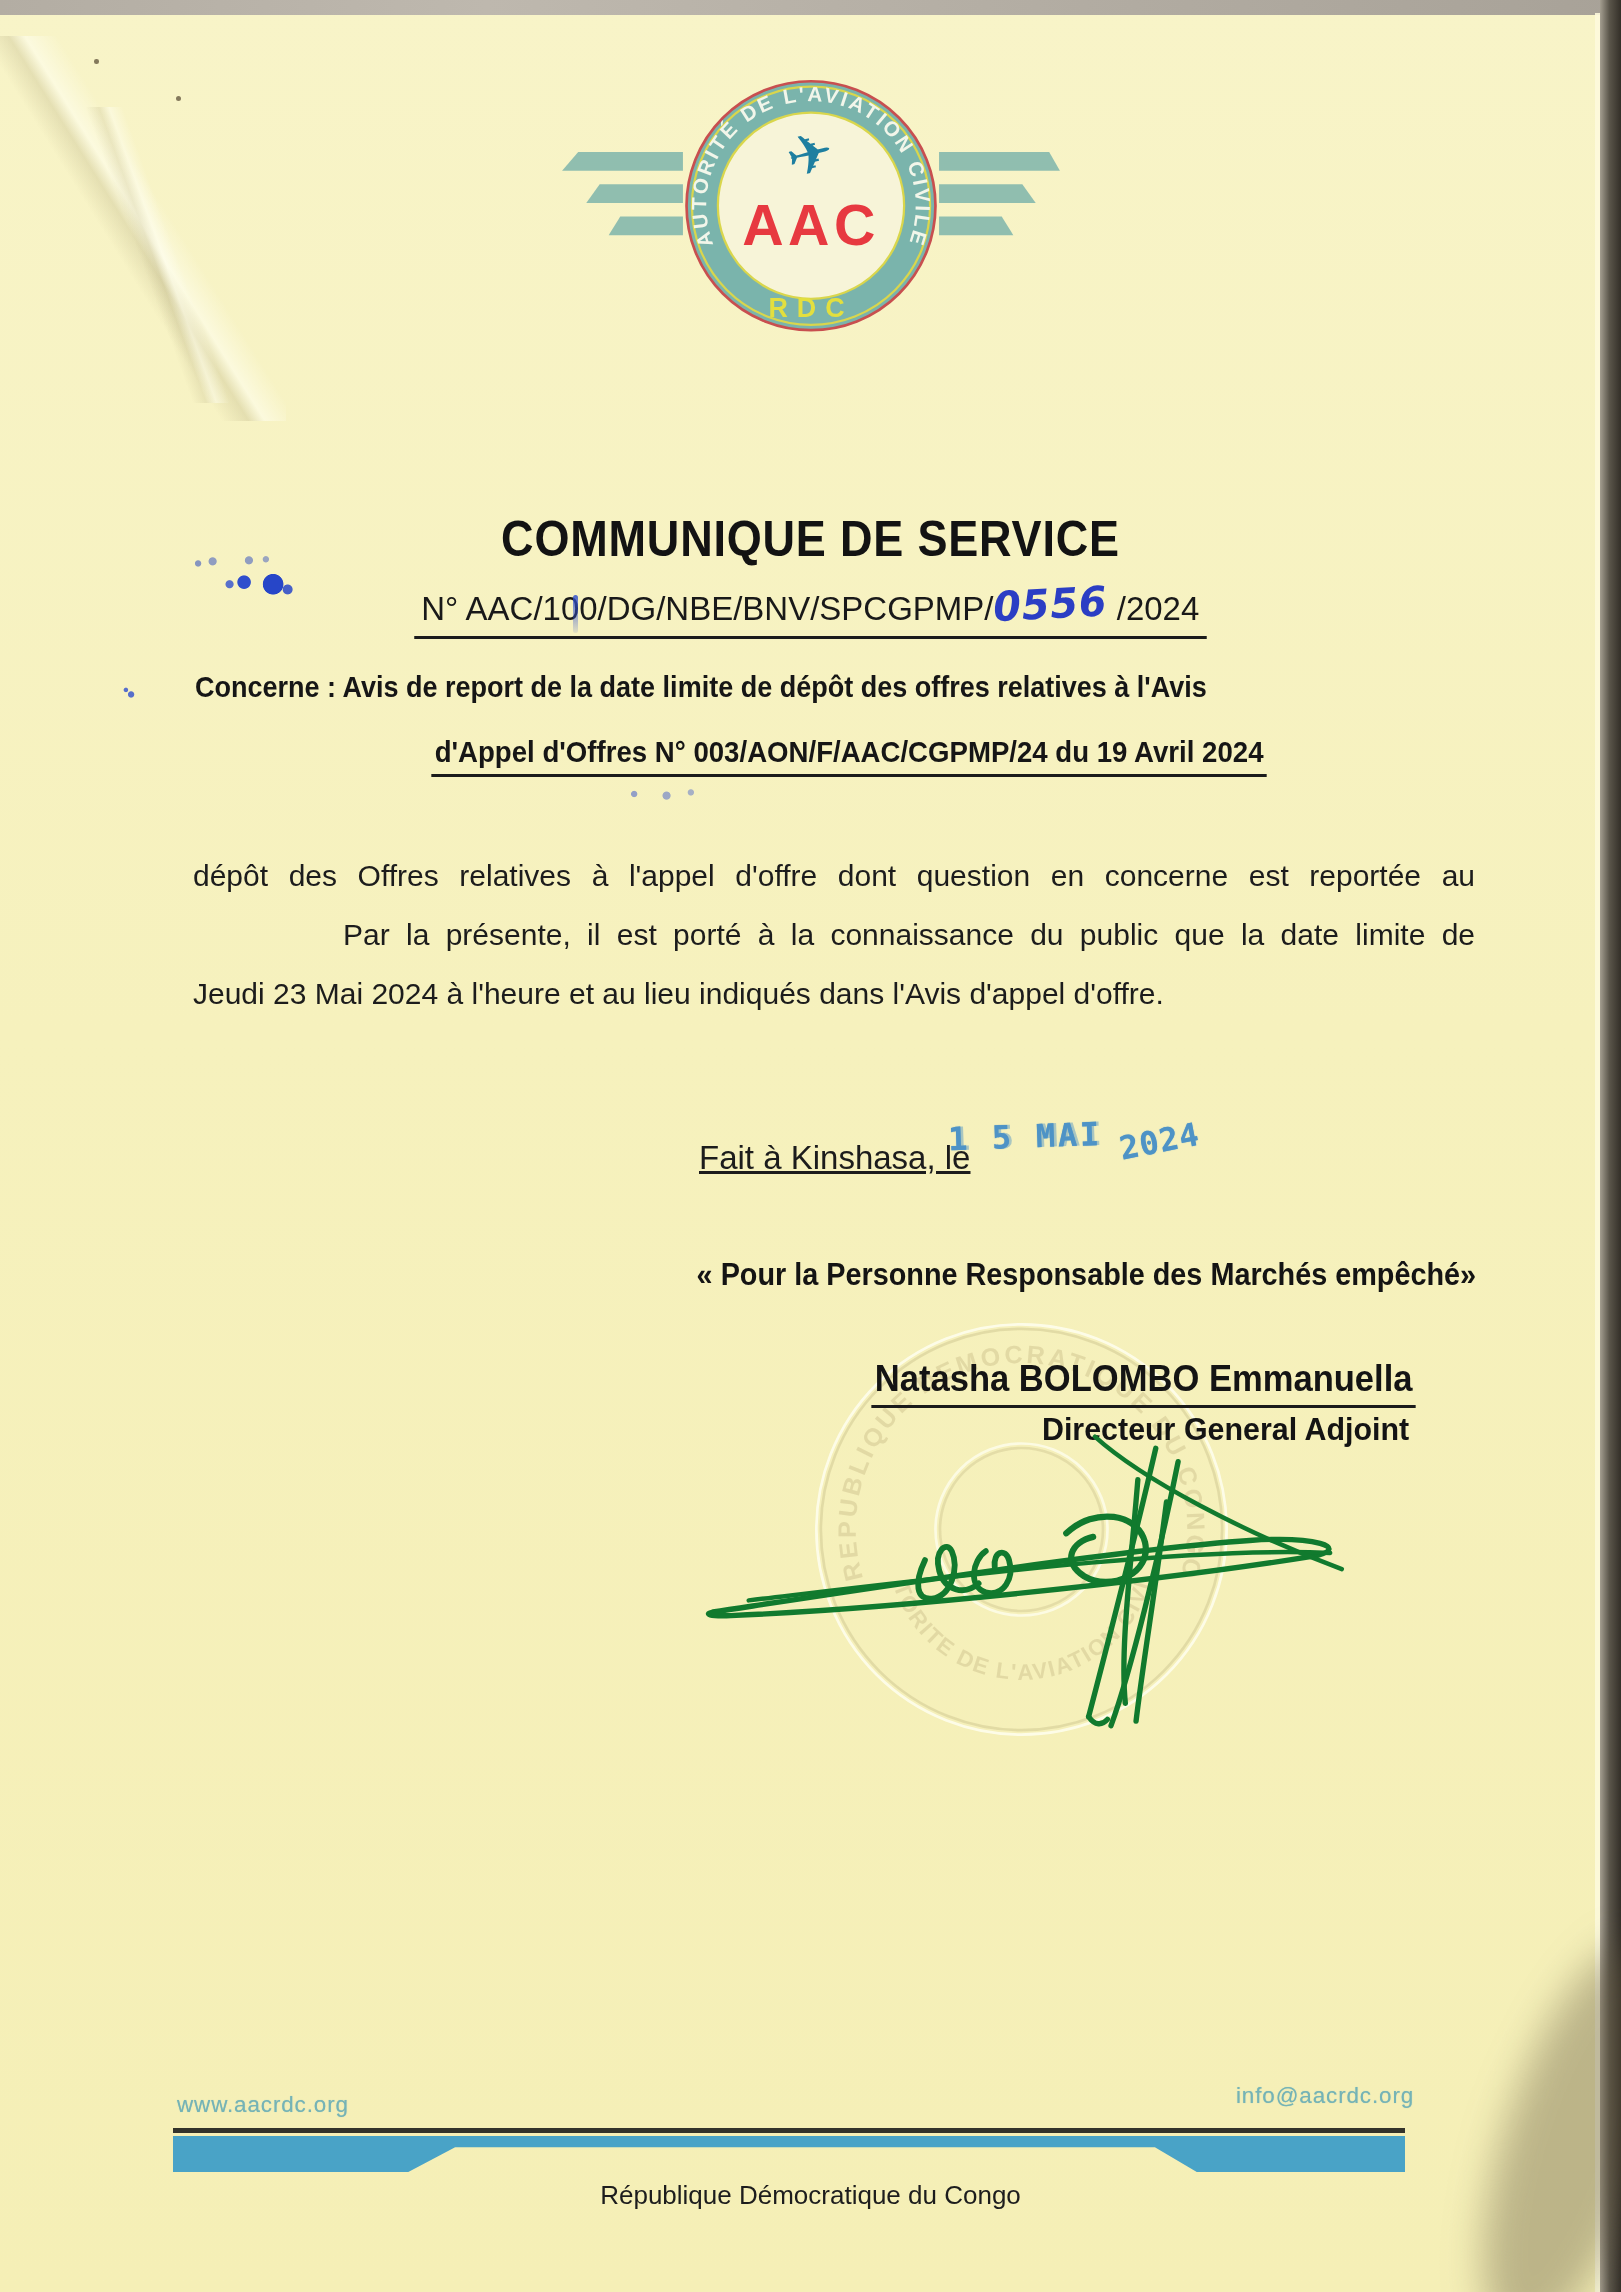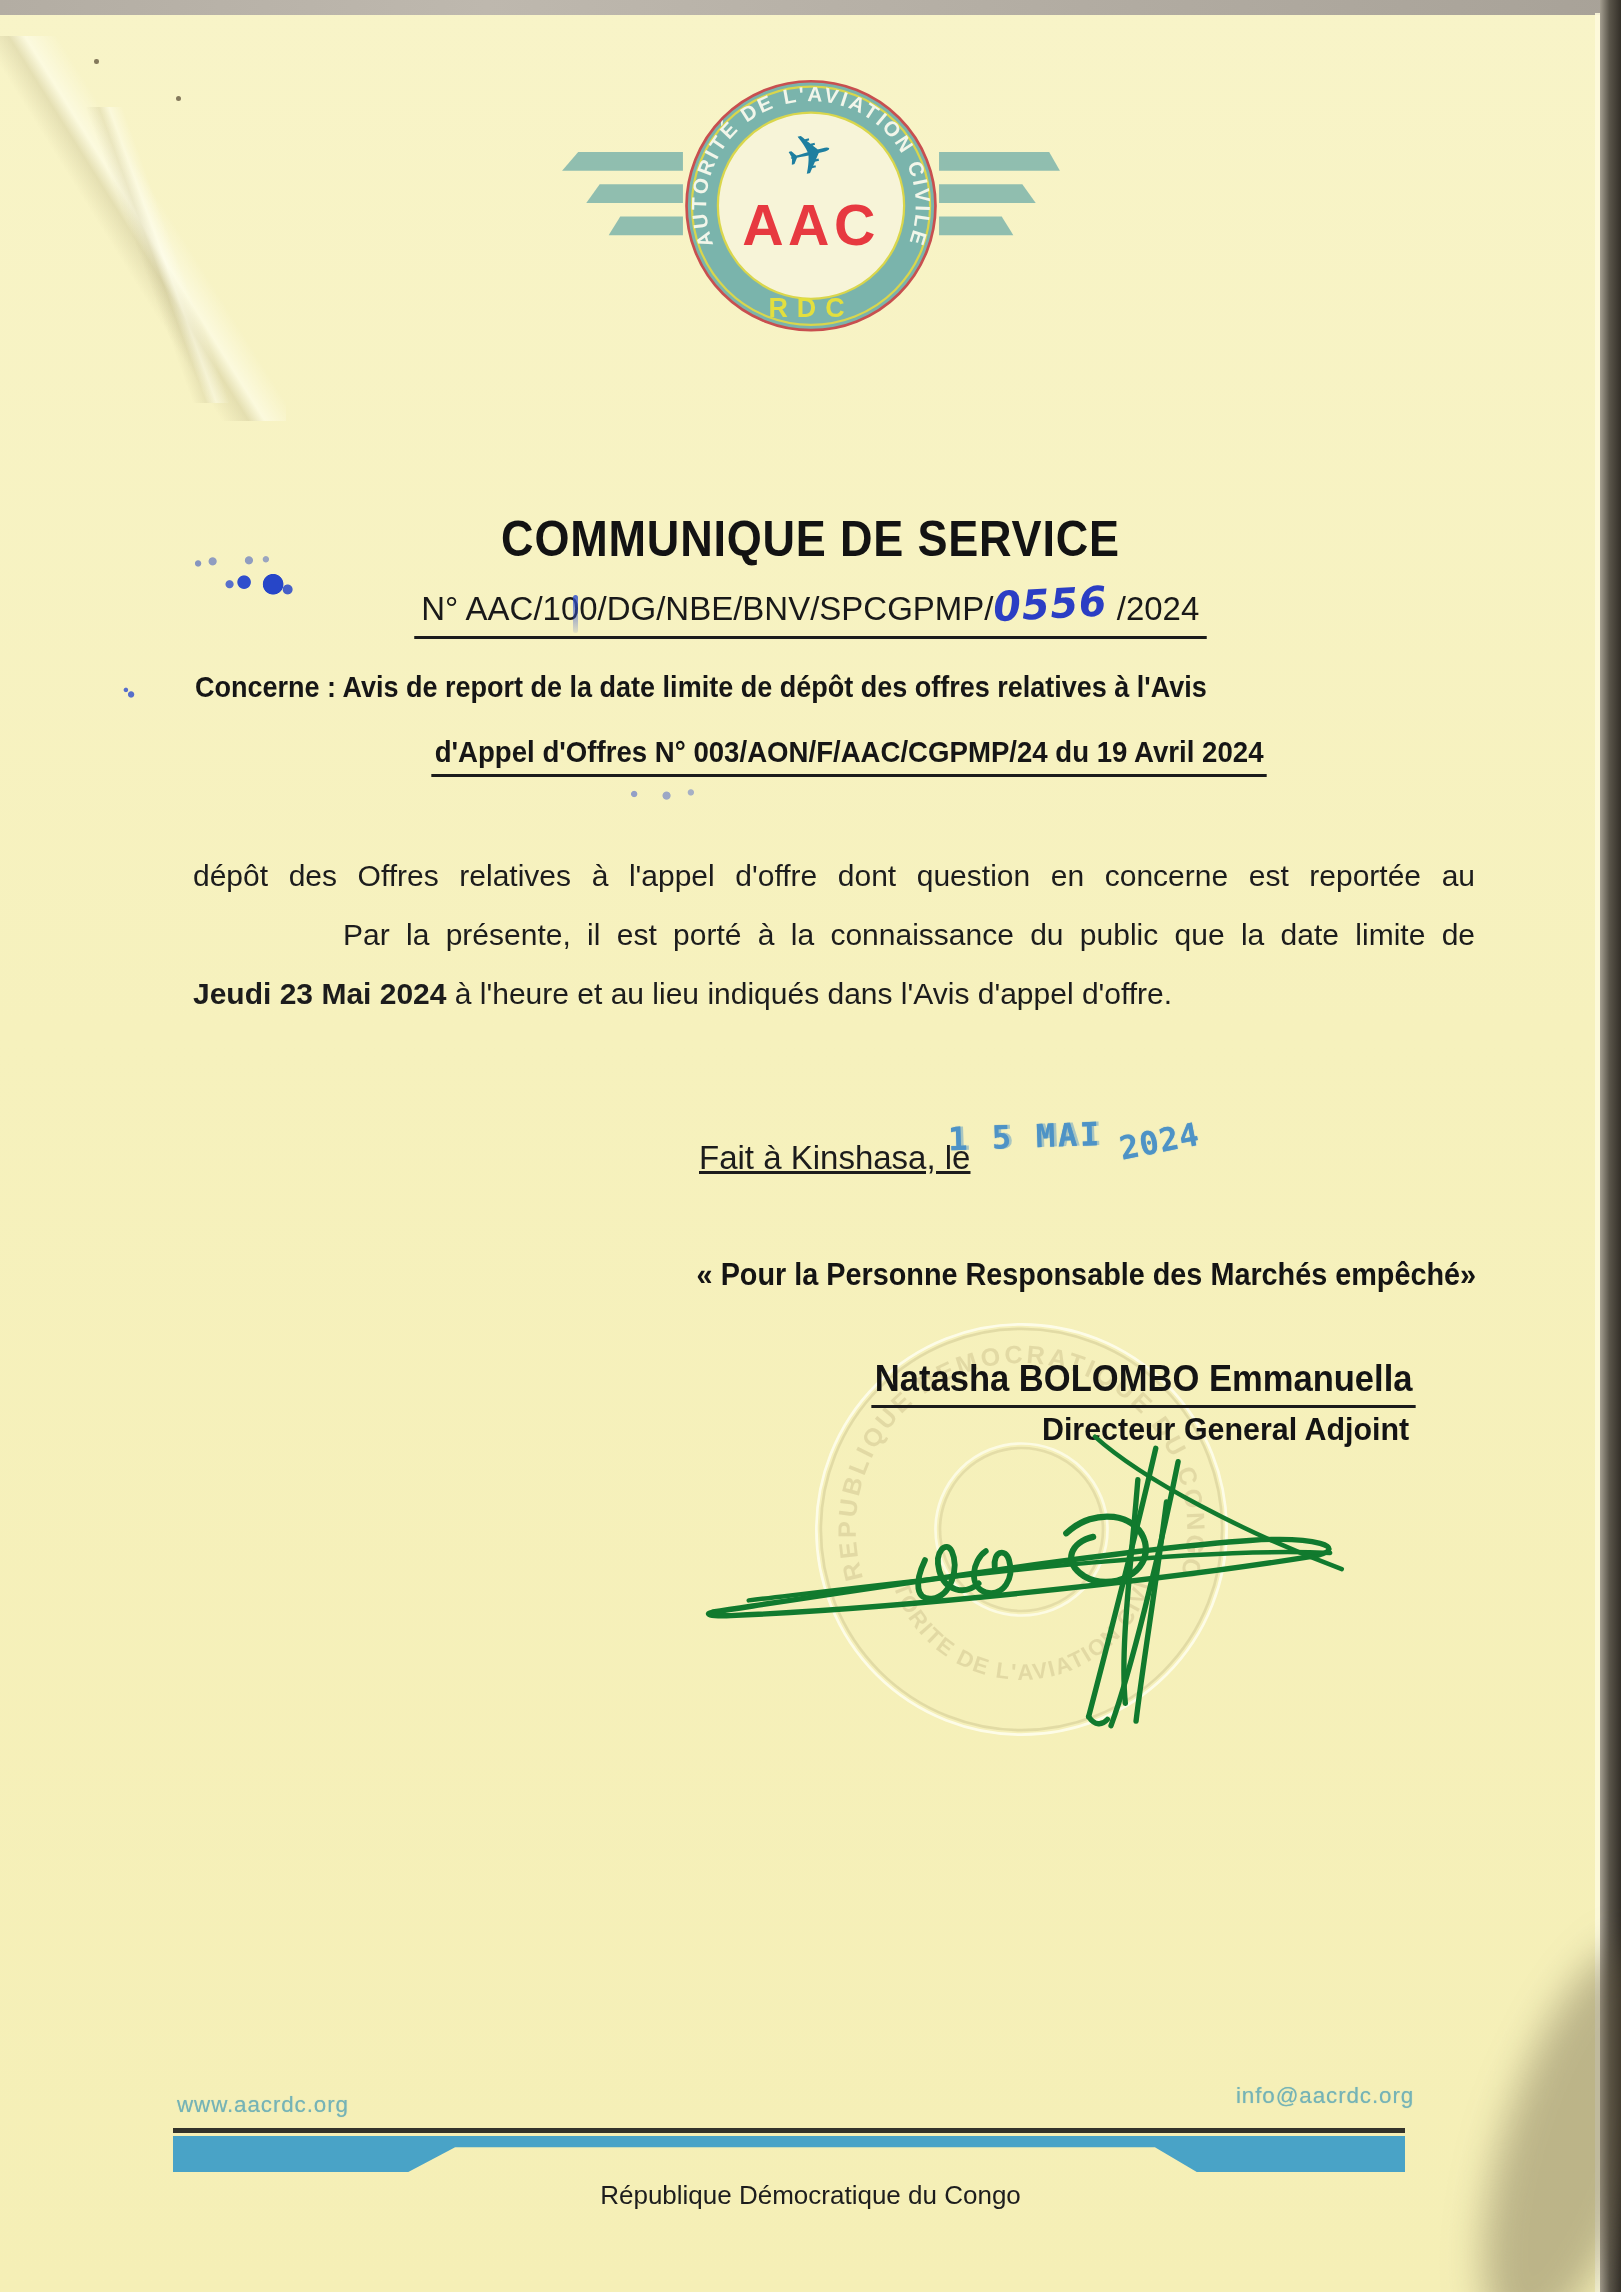--- a/index.html
+++ b/index.html
@@ -67,21 +67,21 @@
   .concerne-l2-row { text-align:center; margin-top:31px; }
   .concerne-l2 { display:inline-block; font-size:30px; font-weight:bold; white-space:nowrap;
     border-bottom:3.6px solid #1b1b1b; padding:0 3.6px 5.4px; transform:scaleX(.92); color:#161616; }
 
   
   .body-par { position:absolute; left:193px; top:846px; width:1282px;
     font-size:30px; color:#1c1c1c; }
   .body-line { text-align:justify; text-align-last:justify; line-height:59px; height:59px; }
   .body-line.first { padding-left:150px; }
   .body-line.last { text-align:left; text-align-last:left; }
-  .body-b { font-weight:bold; }
+  .body-b { font-weight:normal; }
 
   
   .dateline-label { position:absolute; left:699px; top:1139px; font-size:33px; color:#1c1c1c;text-decoration:underline; }
   .date-stamp { position:absolute; left:948px; top:1116px; transform:rotate(-2deg);
     color:#4e93c6; font-family:"DejaVu Sans Mono", monospace; font-weight:bold; white-space:nowrap; }
   .stamp-day { font-size:32px; letter-spacing:2.7px; text-shadow:2.7px 0 0 rgba(78,147,198,.45), 0 0 0.9px rgba(78,147,198,.8); }
   .stamp-year { display:inline-block; font-size:32px; letter-spacing:0.9px;
     transform:rotate(-9deg) translate(7.2px,10.7px); text-shadow:0 0 0.9px rgba(78,147,198,.8); }
 
   

